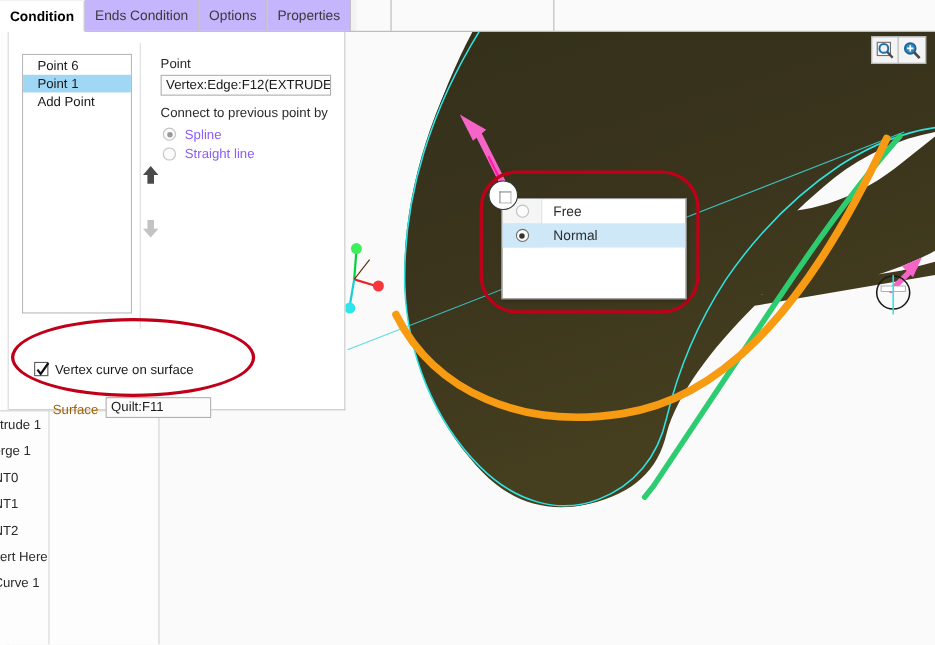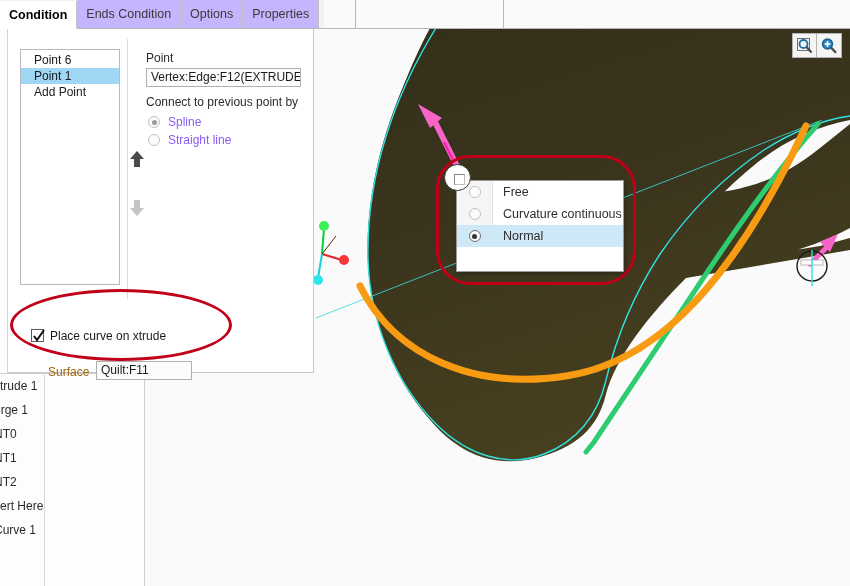--- a/index.html
+++ b/index.html
@@ -300,43 +300,37 @@
     <span class="radio-lbl">Straight line</span>
   </div>
 
   <div style="position:absolute;left:119px;top:10px;width:1px;height:260px;background:#dcdcdc;"></div>
 
   <div id="cb-box">
     <svg width="14" height="14" viewBox="0 0 14 14">
       <polyline points="2,7 5,11 12,1" fill="none" stroke="#111" stroke-width="2"></polyline>
     </svg>
   </div>
-  <div class="lbl" style="left:42px;top:300px;color:#1a1a1a;">Place curve on xtrude</div>
+  <div class="lbl" style="left:42px;top:300px;color:#1a1a1a;">Vertex curve on surface</div>
 
   <div class="lbl" style="left:40px;top:336px;color:#a16207;">Surface</div>
   <div class="txtfield" style="left:88px;top:332px;width:96px;">Quilt:F11</div>
 </div>
 
 <div class="annot" style="left:10px;top:289px;width:222px;height:72px;"></div>
 
 <div class="annot" style="left:436px;top:155px;width:200px;height:130px;border-radius:34px;"></div>
 
 <div id="popup">
   <div class="pop-item">
     <span class="pop-radio-cell">
       <span class="radio"></span>
     </span>
     <span class="pop-lbl">Free</span>
   </div>
-  <div class="pop-item">
-    <span class="pop-radio-cell">
-      <span class="radio"></span>
-    </span>
-    <span class="pop-lbl">Curvature continuous</span>
-  </div>
   <div class="pop-item sel">
     <span class="pop-radio-cell">
       <span class="radio on dark"></span>
     </span>
     <span class="pop-lbl">Normal</span>
   </div>
 </div>
 
 <div id="handle">
   <span class="pt"></span>

